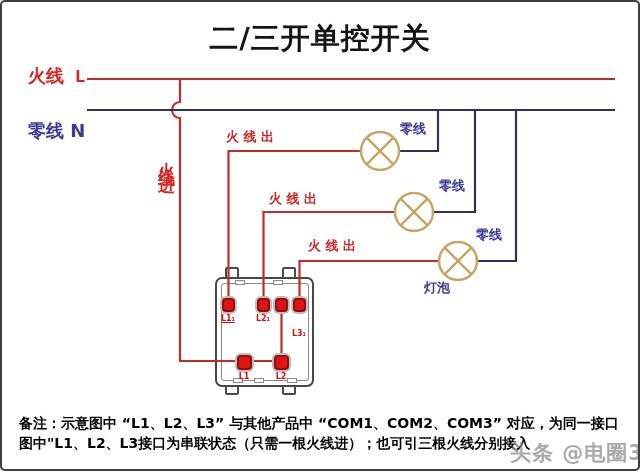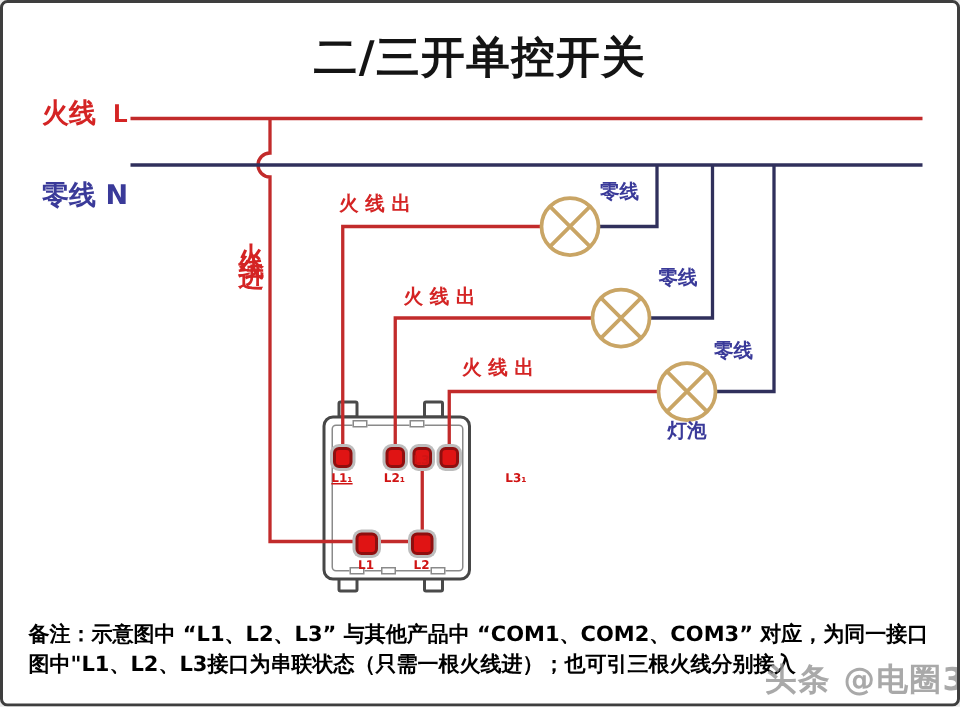--- a/index.html
+++ b/index.html
@@ -99,39 +99,39 @@
     <div class="term" style="left:220px;top:296px;width:13px;height:14px;"></div>
     <div class="term" style="left:255px;top:296px;width:13px;height:14px;"></div>
     <div class="term" style="left:273px;top:296px;width:13px;height:14px;"></div>
     <div class="term" style="left:291px;top:296px;width:13px;height:14px;"></div>
     <div class="term" style="left:235px;top:353px;width:15px;height:15px;"></div>
     <div class="term" style="left:272px;top:353px;width:15px;height:15px;"></div>
 
     <div class="term-label" style="left:213px;top:313px;text-decoration:underline;">L1₁</div>
     <div class="term-label" style="left:248px;top:313px;">L2₁</div>
     <div class="term-label" style="left:266px;top:301px;">L3</div>
-    <div class="term-label" style="left:284px;top:313px;margin-left:45px;">L3₁</div>
+    <div class="term-label" style="left:284px;top:328px;">L3₁</div>
     <div class="term-label" style="left:229px;top:371px;">L1</div>
     <div class="term-label" style="left:266px;top:371px;">L2</div>
   </div>
 
   <div class="lbl lbl-red legend abs" style="left:26px;top:66px;font-family:Liberation Mono, monospace;">火线 L</div>
   <div class="lbl lbl-blue legend abs" style="left:26px;top:97px;margin-top:23px;">零线 N</div>
 
   <div class="lbl lbl-red live-in abs" style="left:156px;top:146px;">火线进</div>
 
   <div class="lbl lbl-red wire-lbl abs" style="left:224px;top:128px;">火 线 出</div>
   <div class="lbl lbl-red wire-lbl abs" style="left:267px;top:190px;">火 线 出</div>
   <div class="lbl lbl-red wire-lbl abs" style="left:306px;top:237px;">火 线 出</div>
 
   <div class="lbl lbl-blue wire-lbl abs" style="left:398px;top:120px;">零线</div>
   <div class="lbl lbl-blue wire-lbl abs" style="left:437px;top:177px;">零线</div>
   <div class="lbl lbl-blue wire-lbl abs" style="left:474px;top:226px;">零线</div>
 
-  <div class="lbl lbl-blue wire-lbl abs" style="left:443px;top:279px;">灯泡</div>
+  <div class="lbl lbl-blue wire-lbl abs" style="left:422px;top:279px;">灯泡</div>
 
   <div class="note">
     <div>备注：示意图中 “L1、L2、L3” 与其他产品中 “COM1、COM2、COM3” 对应，为同一接口</div>
     <div>图中"L1、L2、L3接口为串联状态（只需一根火线进）；也可引三根火线分别接入</div>
   </div>
 
   <div class="watermark">头条 @电圈360</div>
 
 </div>
 

